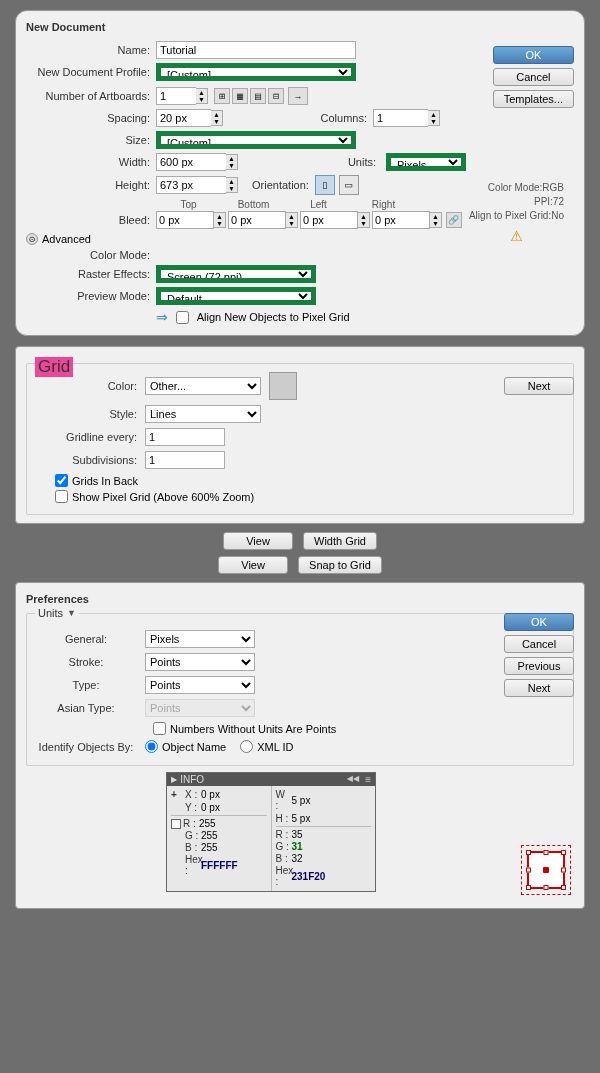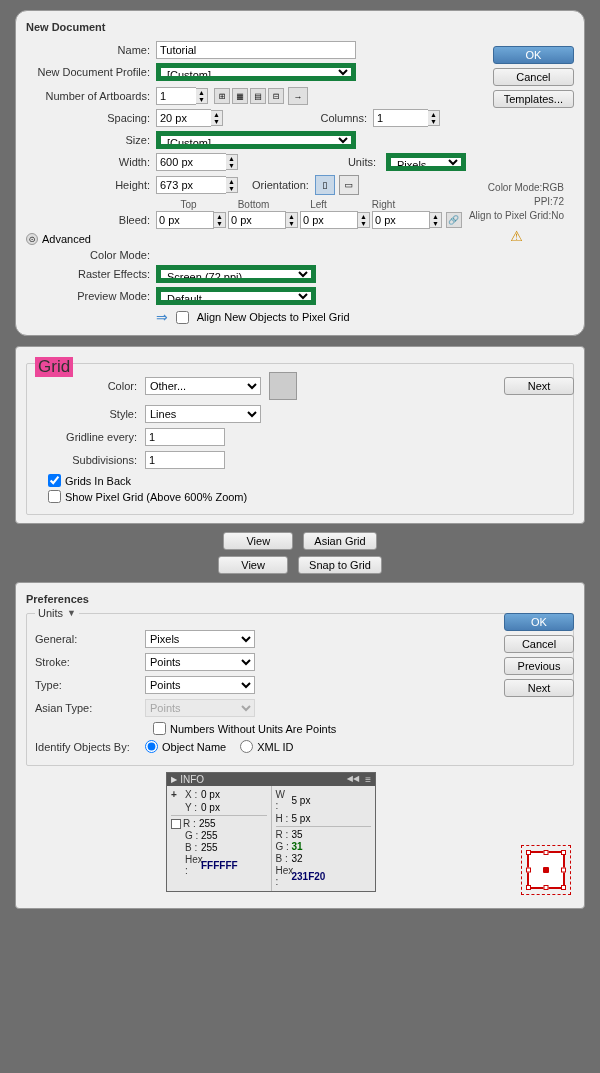--- a/index.html
+++ b/index.html
@@ -258,21 +258,21 @@
       width: 80px;
       height: 18px;
       border: 1px solid #aaa;
       background: white;
       font-size: 11px;
       padding: 0 3px;
     }
     .checkbox-row {
       display: flex;
       align-items: center;
-      margin-left: 13px;
+      margin-left: 20px;
       margin-bottom: 3px;
       gap: 4px;
     }
 
     .next-btn-right {
       position: absolute;
       right: 10px;
       top: 30px;
     }
 
@@ -317,21 +317,21 @@
       align-items: center;
       gap: 4px;
     }
     .pref-row {
       display: flex;
       align-items: center;
       margin-bottom: 5px;
     }
     .pref-label {
       width: 110px;
-      text-align: left;
+      text-align: center;
       padding-right: 8px;
       color: #333;
     }
     .pref-select {
       width: 110px;
       height: 18px;
       border: 1px solid #aaa;
       background: white;
       font-size: 11px;
     }
@@ -657,21 +657,21 @@
     </div>
   </div>
 
   <div class="next-btn-right">
     <button class="btn">Next</button>
   </div>
 </div>
 
 <div class="view-row">
   <button class="btn">View</button>
-  <button class="btn">Asian Grid</button>
+  <button class="btn">Width Grid</button>
 </div>
 <div class="view-row">
   <button class="btn">View</button>
   <button class="btn">Snap to Grid</button>
 </div>
 
 <div class="pref-dialog">
   <div class="pref-title">Preferences</div>
 
   <div class="units-section">

